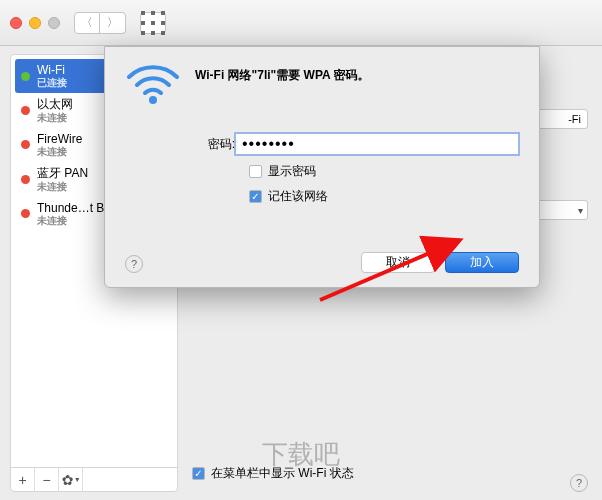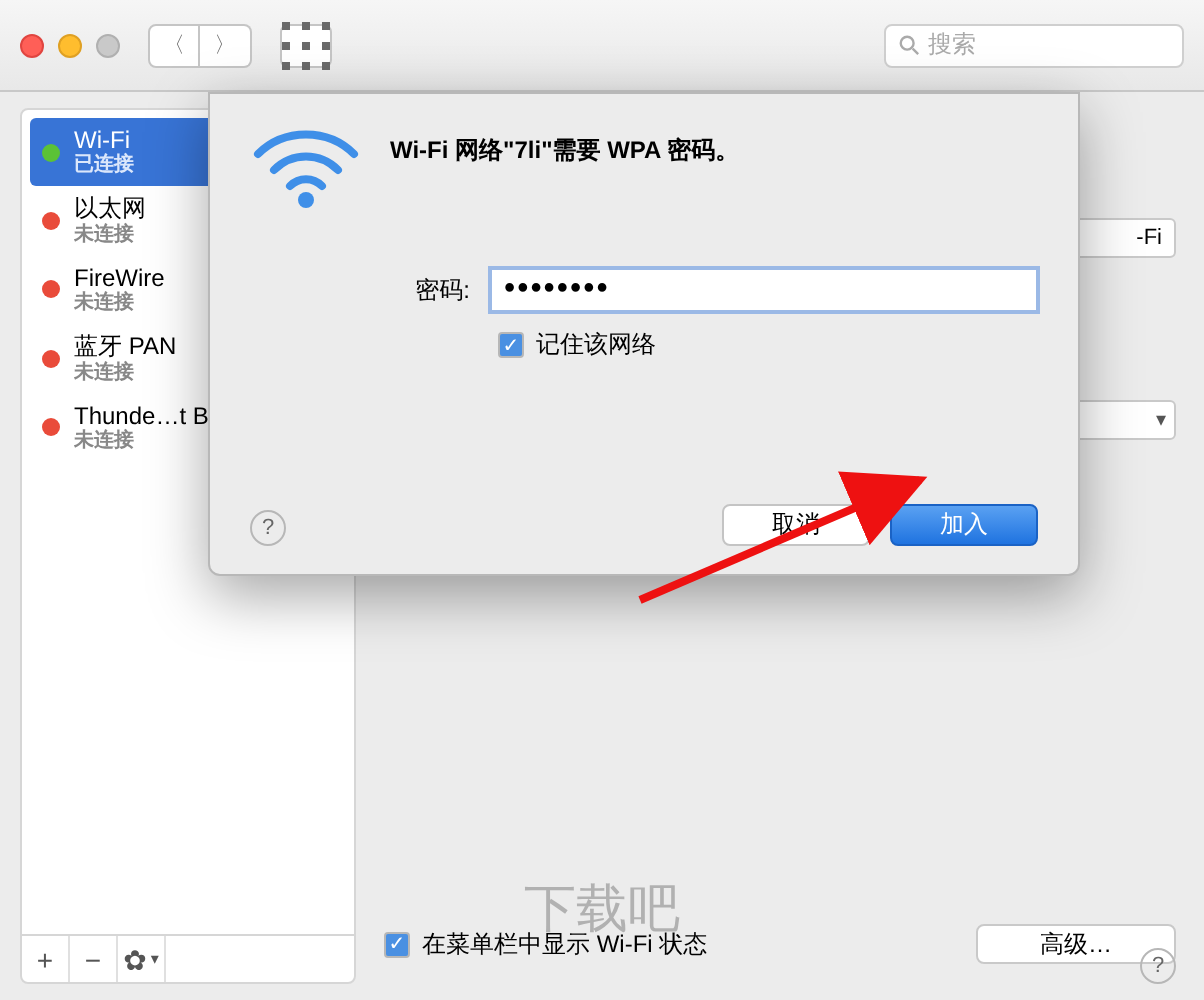--- a/index.html
+++ b/index.html
@@ -46,21 +46,21 @@
 .menubar-row { display: flex; align-items: center; gap: 6px; margin-top: auto; margin-bottom: 8px; }
 .chk { width: 13px; height: 13px; border: 1px solid #b7b7b7; border-radius: 2px; background: #4a90e2; display: inline-flex; align-items: center; justify-content: center; color: #fff; font-size: 10px; }
 .adv-btn { width: 100px; height: 20px; background: #fff; border: 1px solid #c9c9c9; border-radius: 4px; font-size: 12px; display: flex; align-items: center; justify-content: center; margin-left: auto; }
 .help-q { width: 18px; height: 18px; border: 1px solid #b7b7b7; border-radius: 50%; display: flex; align-items: center; justify-content: center; font-size: 11px; color: #666; position: absolute; right: 14px; bottom: 8px; }
 
 
 .sheet { position: absolute; top: 46px; left: 104px; width: 436px; height: 242px; background: #ececec; border: 1px solid #b8b8b8; border-radius: 0 0 6px 6px; box-shadow: 0 10px 30px rgba(0,0,0,0.35); padding: 16px 20px 14px 20px; display: flex; flex-direction: column; }
 .sheet-head { display: flex; gap: 14px; align-items: flex-start; }
 .wifi-icon svg { width: 56px; height: 44px; }
 .sheet-title { font-size: 12px; font-weight: 600; padding-top: 4px; flex:1; }
-.field-row { display: flex; align-items: center; gap: 10px; margin-top: 22px; margin-left: 70px; }
+.field-row { display: flex; align-items: center; margin-top: 22px; margin-left: 70px; }
 .pwd-label { font-size: 12px; width: 40px; text-align: right; }
 .pwd-input { flex: 1; height: 22px; border: 1px solid #9bb9e6; background: #fff; border-radius: 0; padding: 0 6px; font-size: 16px; letter-spacing: 1px; outline: 2px solid #9bb9e6; outline-offset: -1px;}
 .opt-row { display: flex; align-items: center; gap: 6px; margin-left: 124px; margin-top: 8px; font-size: 12px; }
 .chk-empty { width: 13px; height: 13px; border: 1px solid #b7b7b7; border-radius: 2px; background: #fff; }
 .sheet-help { width: 18px; height: 18px; border: 1px solid #b7b7b7; border-radius: 50%; display: flex; align-items: center; justify-content: center; font-size: 11px; color: #666; position: absolute; left: 20px; bottom: 14px; }
 .sheet-btns { display: flex; gap: 10px; margin-top: auto; justify-content: flex-end; }
 .btn { height: 21px; width: 74px; border-radius: 4px; font-size: 12px; display: flex; align-items: center; justify-content: center; }
 .btn-default { background: #fff; border: 1px solid #c4c4c4; }
 .btn-primary { background: linear-gradient(#5aa1f2,#1f73e0); color: #fff; border: 1px solid #1a62c5; }
 
@@ -89,27 +89,20 @@
           <rect x="10" y="0" width="2" height="2"></rect>
           <rect x="0" y="5" width="2" height="2"></rect>
           <rect x="5" y="5" width="2" height="2"></rect>
           <rect x="10" y="5" width="2" height="2"></rect>
           <rect x="0" y="10" width="2" height="2"></rect>
           <rect x="5" y="10" width="2" height="2"></rect>
           <rect x="10" y="10" width="2" height="2"></rect>
         </g>
       </svg>
   </div>
-  <div class="search">
-    <svg viewBox="0 0 12 12">
-        <circle cx="5" cy="5" r="3.5" fill="none" stroke="#aaa" stroke-width="1.3"></circle>
-        <line x1="8" y1="8" x2="11" y2="11" stroke="#aaa" stroke-width="1.3"></line>
-      </svg>
-    <span>搜索</span>
-  </div>
 </div>
 
 <div class="content">
   <div class="sidebar">
     <div class="side-list">
       <div class="side-item sel">
         <div class="dot green"></div>
         <div class="side-text">
           <span class="side-name">Wi-Fi</span>
           <span class="side-status">已连接</span>
@@ -166,23 +159,20 @@
   <div class="main">
     <div class="fi-tag">
         <span>-Fi</span>
       </div>
     <div class="dd-stub"></div>
     <div class="main-hint">，您将不</div>
     <div class="main-top"></div>
     <div class="menubar-row">
       <span class="chk">✓</span>
       <span style="font-size:12px">在菜单栏中显示 Wi-Fi 状态</span>
-      <div class="adv-btn">
-          <span>高级…</span>
-        </div>
     </div>
     <div class="help-q">?</div>
   </div>
 </div>
 
 <div class="sheet">
   <div class="sheet-head">
     <div class="wifi-icon">
       <svg viewBox="0 0 56 44">
           <g fill="none" stroke="#3f8fe8" stroke-width="4" stroke-linecap="round">
@@ -193,20 +183,24 @@
           <circle cx="28" cy="37" r="4" fill="#3f8fe8"></circle>
         </svg>
     </div>
     <div class="sheet-title">Wi-Fi 网络"7li"需要 WPA 密码。</div>
   </div>
   <div class="field-row">
     <span class="pwd-label">密码:</span>
     <input class="pwd-input" value="••••••••" style="">
   </div>
   <div class="opt-row">
+    <span class="chk-empty"></span>
+    <span>显示密码</span>
+  </div>
+  <div class="opt-row">
     <span class="chk">✓</span>
     <span>记住该网络</span>
   </div>
   <div class="sheet-help">?</div>
   <div class="sheet-btns">
     <div class="btn btn-default">
         <span>取消</span>
       </div>
     <div class="btn btn-primary">
         <span>加入</span>

